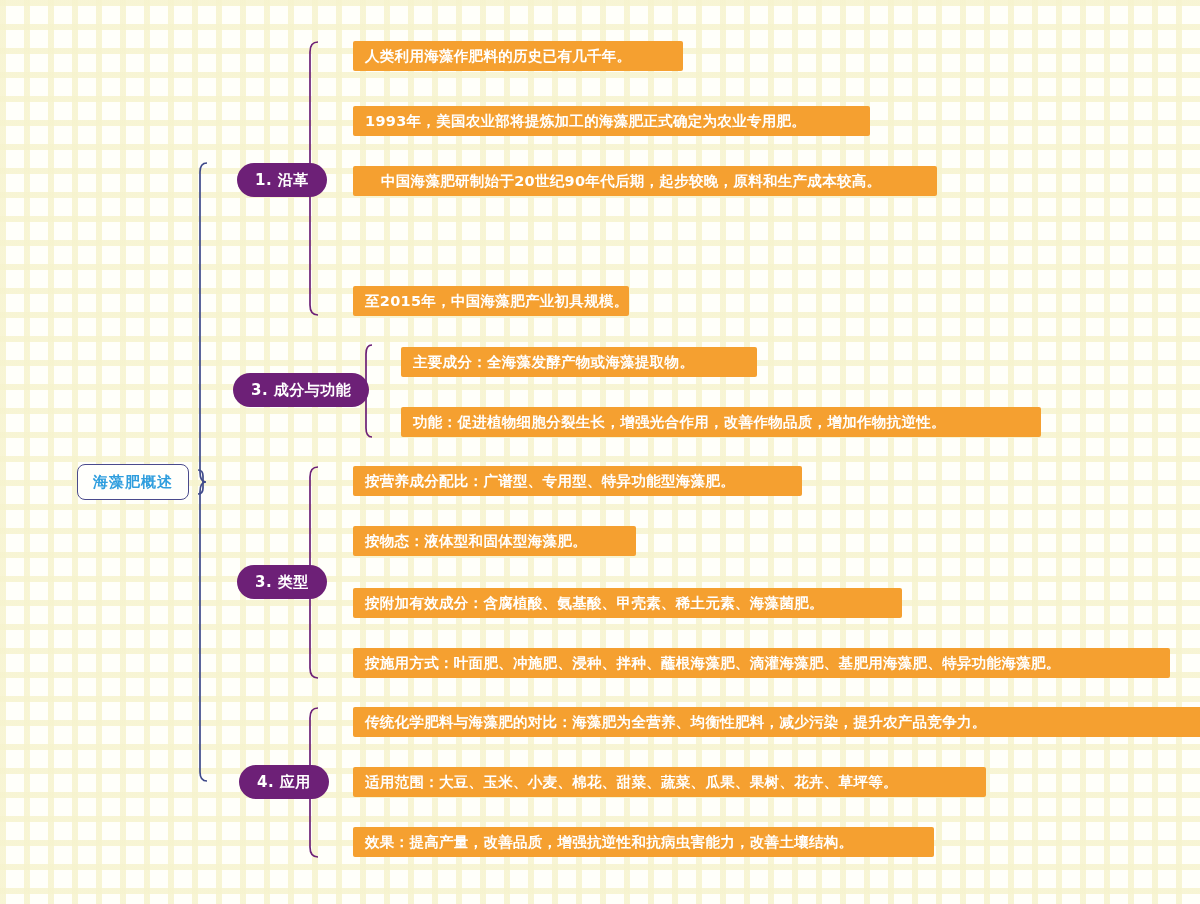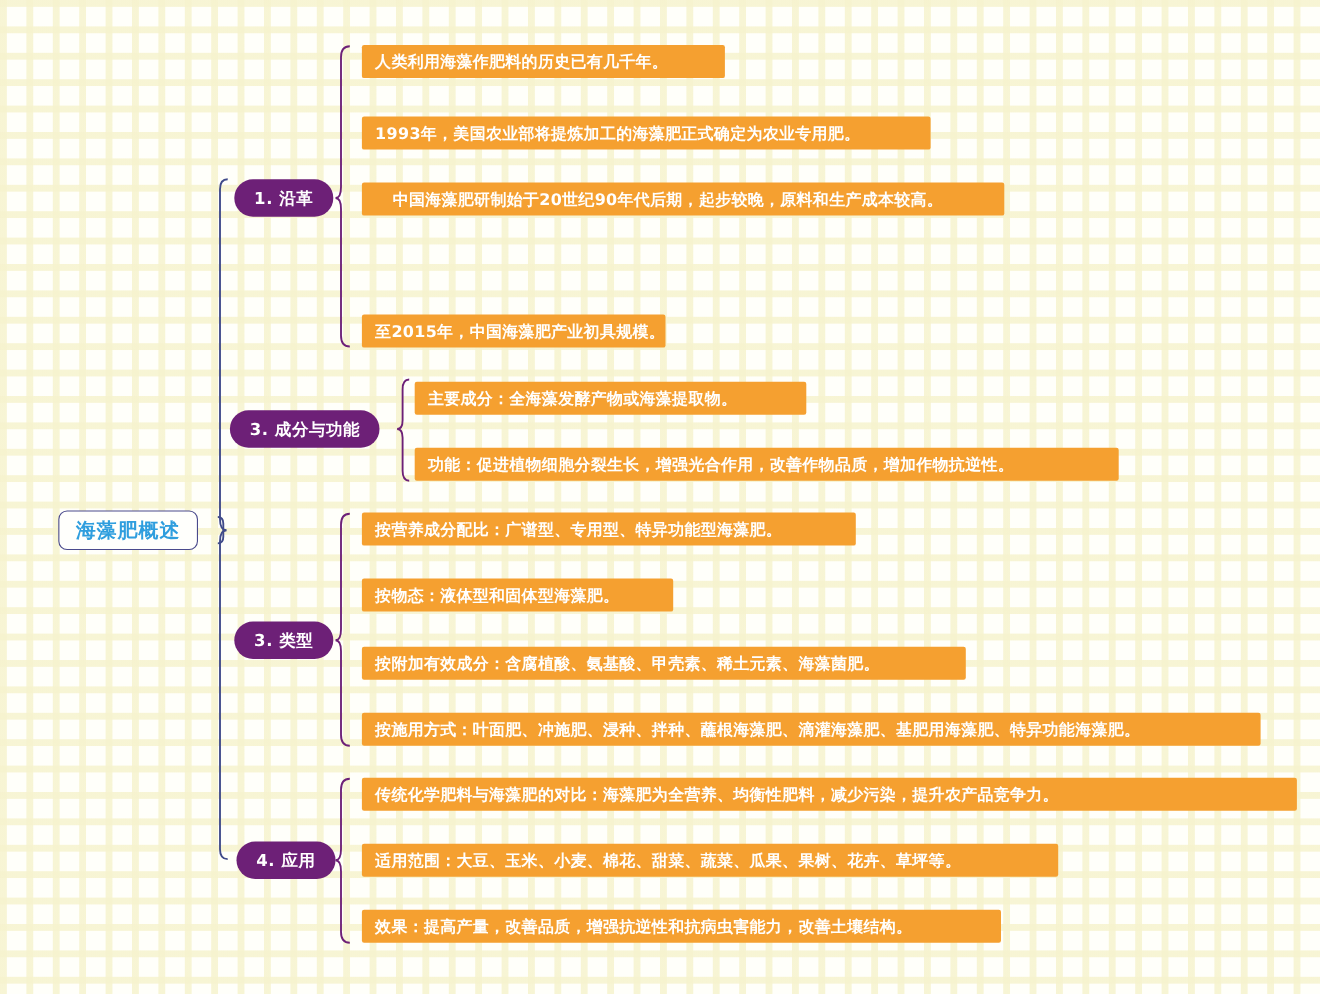--- a/index.html
+++ b/index.html
@@ -34,33 +34,34 @@
     height: 904px;
     pointer-events: none;
   }
 
   .node {
     position: absolute;
     box-sizing: border-box;
     display: flex;
     align-items: center;
     white-space: nowrap;
+    margin-left: 24px;
   }
 
   
   .root-node {
     left: 53px;
     top: 464px;
     height: 36px;
     padding: 0 15px;
     border: 1.6px solid #4a4a8c;
     border-radius: 8px;
     background: #fffffc;
     color: #2f9ede;
-    font-size: 18px;
+    font-size: 15px;
     font-weight: 700;
     letter-spacing: 1px;
     justify-content: center;
   }
 
   
   .branch-node {
     height: 34px;
     padding: 0 18px;
     border-radius: 17px;

